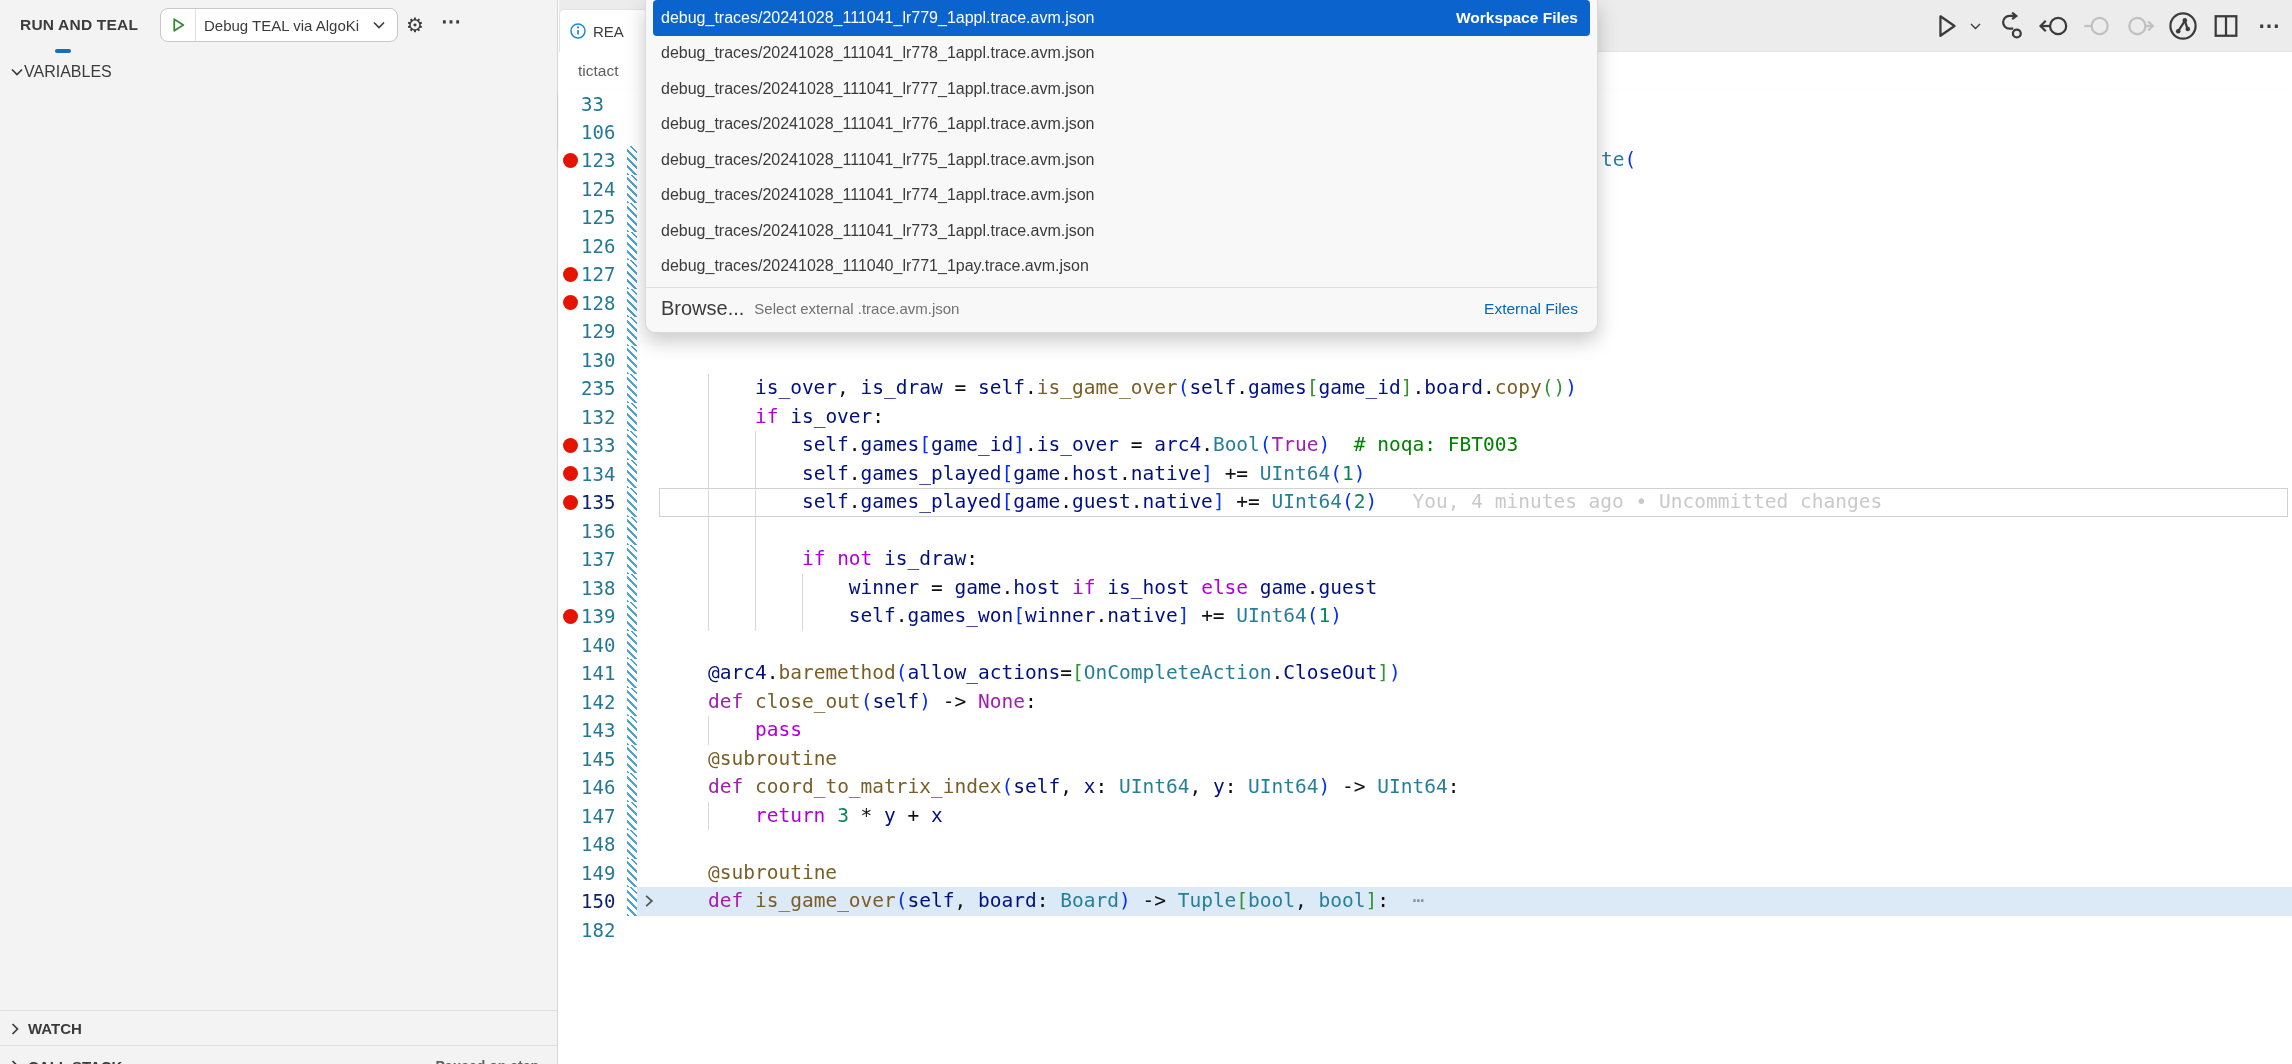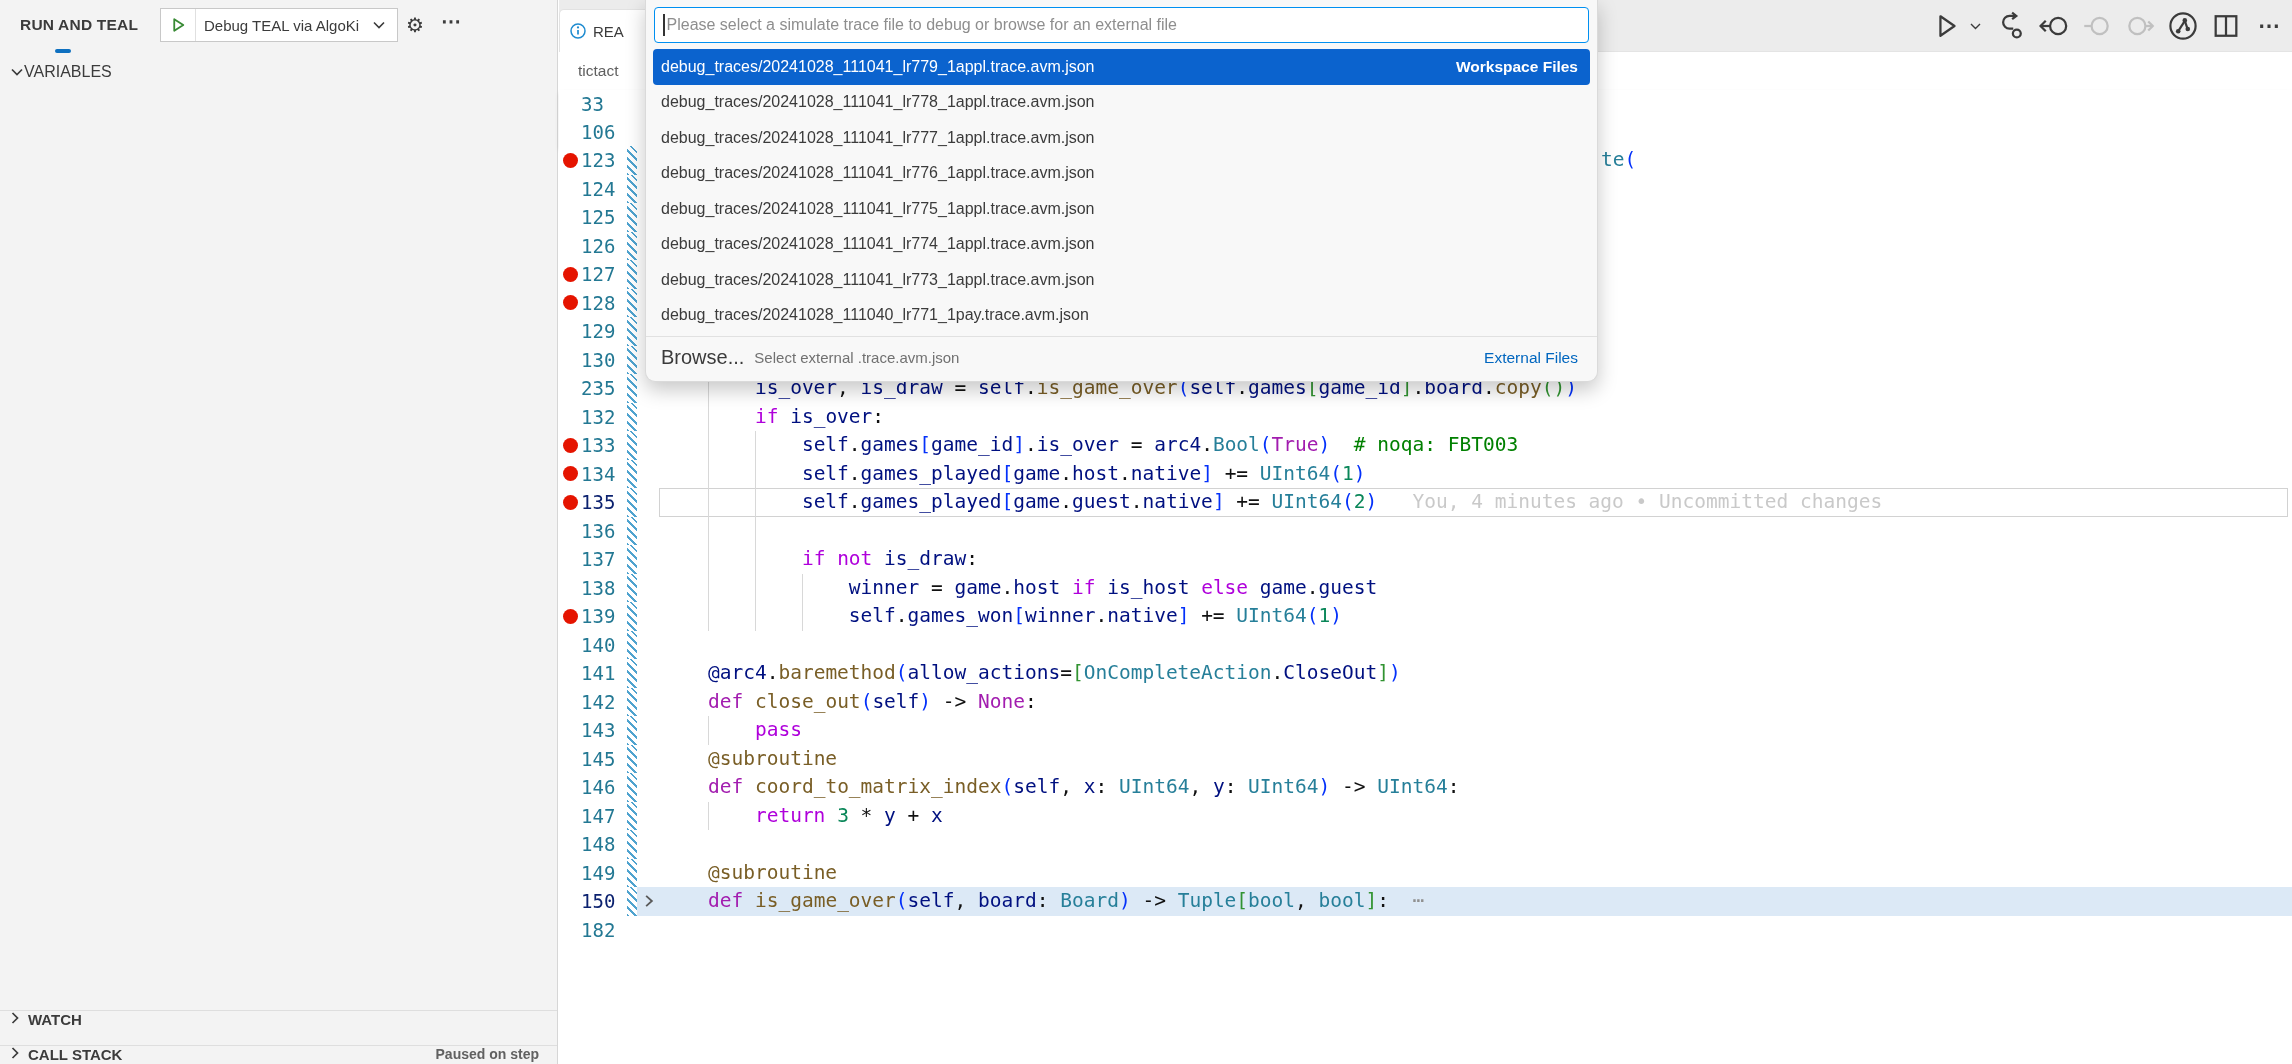--- a/index.html
+++ b/index.html
@@ -4,27 +4,27 @@
 <style>
   html,body{margin:0;padding:0}
   body{width:2292px;height:1064px;position:relative;overflow:hidden;
        font-family:"Liberation Sans",sans-serif;background:#fff;color:#3b3b3b}
   
   .sidebar{position:absolute;left:0;top:0;width:558px;height:1064px;background:#f3f3f3;
            border-right:1px solid #d6d6d6;box-sizing:border-box}
   .sb-head{position:relative;height:54px}
   .sb-title{position:absolute;left:20px;top:16px;font-size:15.5px;font-weight:700;color:#3b3b3b;letter-spacing:.2px}
   .launch{position:absolute;left:160px;top:8px;width:238px;height:34px;background:#fff;
-          border:1px solid #c8c8c8;border-radius:0;display:flex;align-items:center;box-sizing:border-box}
+          border:1px solid #c8c8c8;border-radius:8px;display:flex;align-items:center;box-sizing:border-box}
   .launch .play{width:34px;height:100%;display:flex;align-items:center;justify-content:center;border-right:1px solid #e0e0e0}
   .launch .lbl{flex:1;font-size:15px;color:#3b3b3b;padding-left:8px;white-space:nowrap;overflow:hidden;max-width:160px}
   .launch .chev{width:30px;display:flex;align-items:center;justify-content:center}
   .hdr-ico{position:absolute;top:13px;font-size:20px;color:#3b3b3b;cursor:pointer}
   .progress-dash{position:absolute;left:55px;top:49px;width:16px;height:4px;border-radius:2px}
-  .section-row{position:absolute;left:0;right:0;height:35px;display:flex;
+  .section-row{position:absolute;left:0;right:0;height:35px;display:flex;align-items:center;
                border-top:1px solid #dedede;background:#f3f3f3}
   .section-row .sec-lbl{font-size:15px;font-weight:700;color:#3b3b3b;margin-left:8px}
   .variables-row{position:absolute;left:0;right:0;top:56px;height:32px;display:flex;align-items:center}
   .badge-paused{margin-left:auto;margin-right:18px;font-size:14px;font-weight:600;color:#616161}
   .chev-svg{margin-left:10px;display:flex}
   
   .editor{position:absolute;left:559px;top:0;width:1733px;height:1064px;background:#fff}
   .tabbar{position:absolute;left:0;top:0;right:0;height:52px;background:#ececec;border-bottom:1px solid #e4e4e4;box-sizing:border-box}
   .tab{position:absolute;left:0;top:9px;height:43px;width:104px;background:#fff;border:1px solid #e2e2e2;border-bottom:none;
        border-radius:5px 5px 0 0;display:flex;align-items:center;box-sizing:border-box}
@@ -461,24 +461,20 @@
           <div class="cell-gap"></div>
           <div class="cell-stripe"></div>
           <div class="cell-fold"></div>
           <div class="cell-code"></div>
         </div>
       </div>
   </div>
 </div>
 
 <div class="quickpick">
-  <div class="qp-inputwrap">
-    <div class="qp-caret"></div>
-    <span class="qp-placeholder">Please select a simulate trace file to debug or browse for an external file</span>
-  </div>
   <div>
       <div class="qp-item sel" style="background: rgb(11, 99, 206);">
         <span class="qlabel">debug_traces/20241028_111041_lr779_1appl.trace.avm.json</span>
         <span class="qbadge">Workspace Files</span>
       </div>
       <div class="qp-item">
         <span class="qlabel">debug_traces/20241028_111041_lr778_1appl.trace.avm.json</span>
       </div>
       <div class="qp-item">
         <span class="qlabel">debug_traces/20241028_111041_lr777_1appl.trace.avm.json</span>

